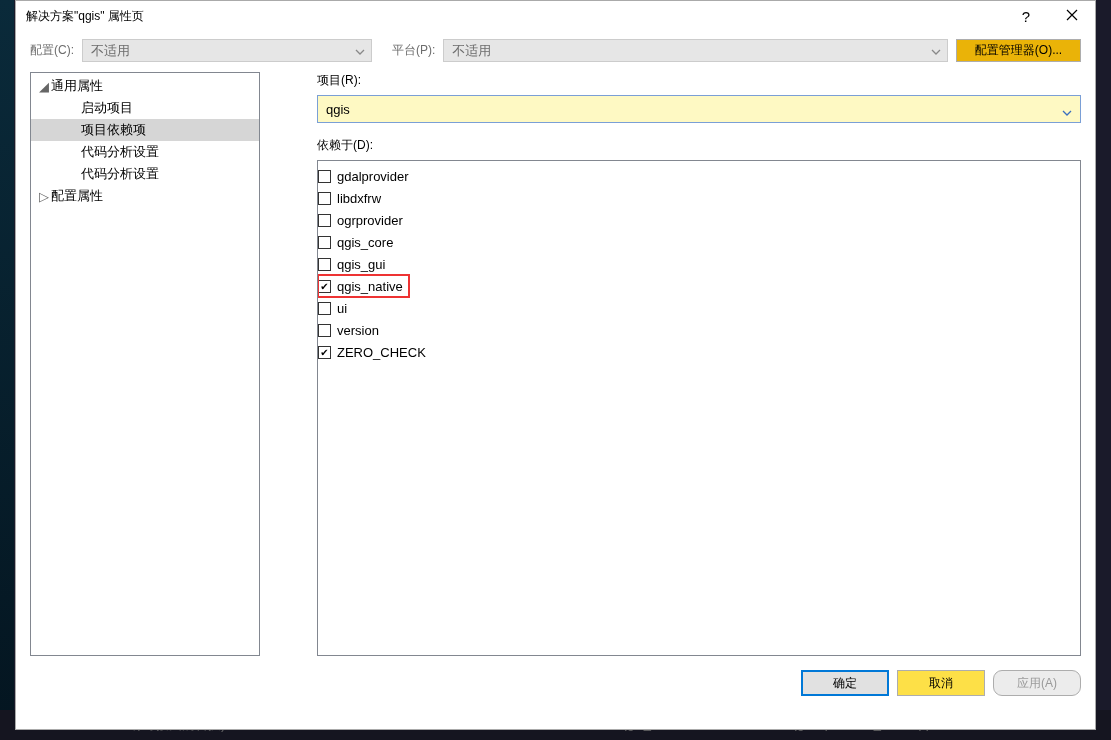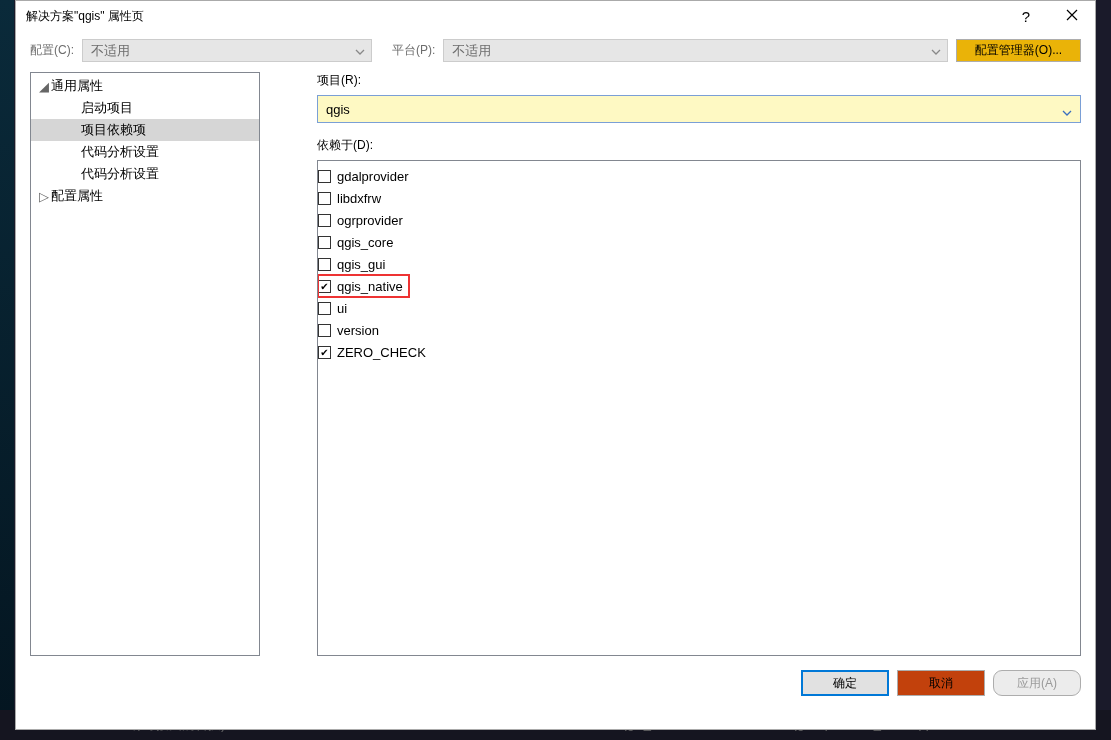--- a/index.html
+++ b/index.html
@@ -22,21 +22,21 @@
     .tree-item.selected { background: #d6d6d6; }
     .rightpane { flex: 1; display: flex; flex-direction: column; margin-left: 43px; }
     .field-label { font-size: 12px; margin-bottom: 6px; }
     .project-select { height: 28px; border: 1px solid #7a9fd6; background: #fef9c3; display: flex; align-items: center; padding: 0 8px; font-size: 13px; position: relative; cursor: pointer; margin-bottom: 14px; }
     .project-select .caret { position: absolute; right: 8px; top: 8px; }
     .depends-box { flex: 1; border: 1px solid #828790; padding: 4px 0; overflow: auto; }
     .chk-row { display: flex; align-items: center; height: 22px; gap: 6px; }
     .chk { width: 13px; height: 13px; border: 1px solid #333; display: inline-flex; align-items: center; justify-content: center; font-size: 10px; cursor: pointer; }
     .chk-row.highlighted { outline: 2px solid #e33; outline-offset: -1px; padding-right: 6px; width: fit-content; }
     .footer { display: flex; justify-content: flex-end; align-items: center; gap: 8px; padding: 14px; }
-    .btn { width: 88px; height: 26px; border: 1px solid #adadad; background: #c2410c; font-size: 12px; cursor: pointer; }
+    .btn { width: 88px; height: 26px; border: 1px solid #adadad; background: #fde047; font-size: 12px; cursor: pointer; }
     .btn.primary { border: 2px solid #0078d7; background: #e1e1e1; }
     .btn.disabled { color: #9a9a9a; background: #ececec; cursor: default; border-radius: 9px; }
     .behind-left { position: absolute; left: 0; top: 0; width: 14px; height: 740px; background: linear-gradient(#0a2a3a, #041520); }
     .behind-bottom { position: absolute; left: 0; bottom: 0; width: 1111px; height: 30px; background: #151520; color: #666; font-size: 11px; padding: 6px 60px; }
     svg.caret-svg { width: 10px; height: 6px; }
   </style>
 </head>
 <body>
 
 <div class="behind-left"></div>

